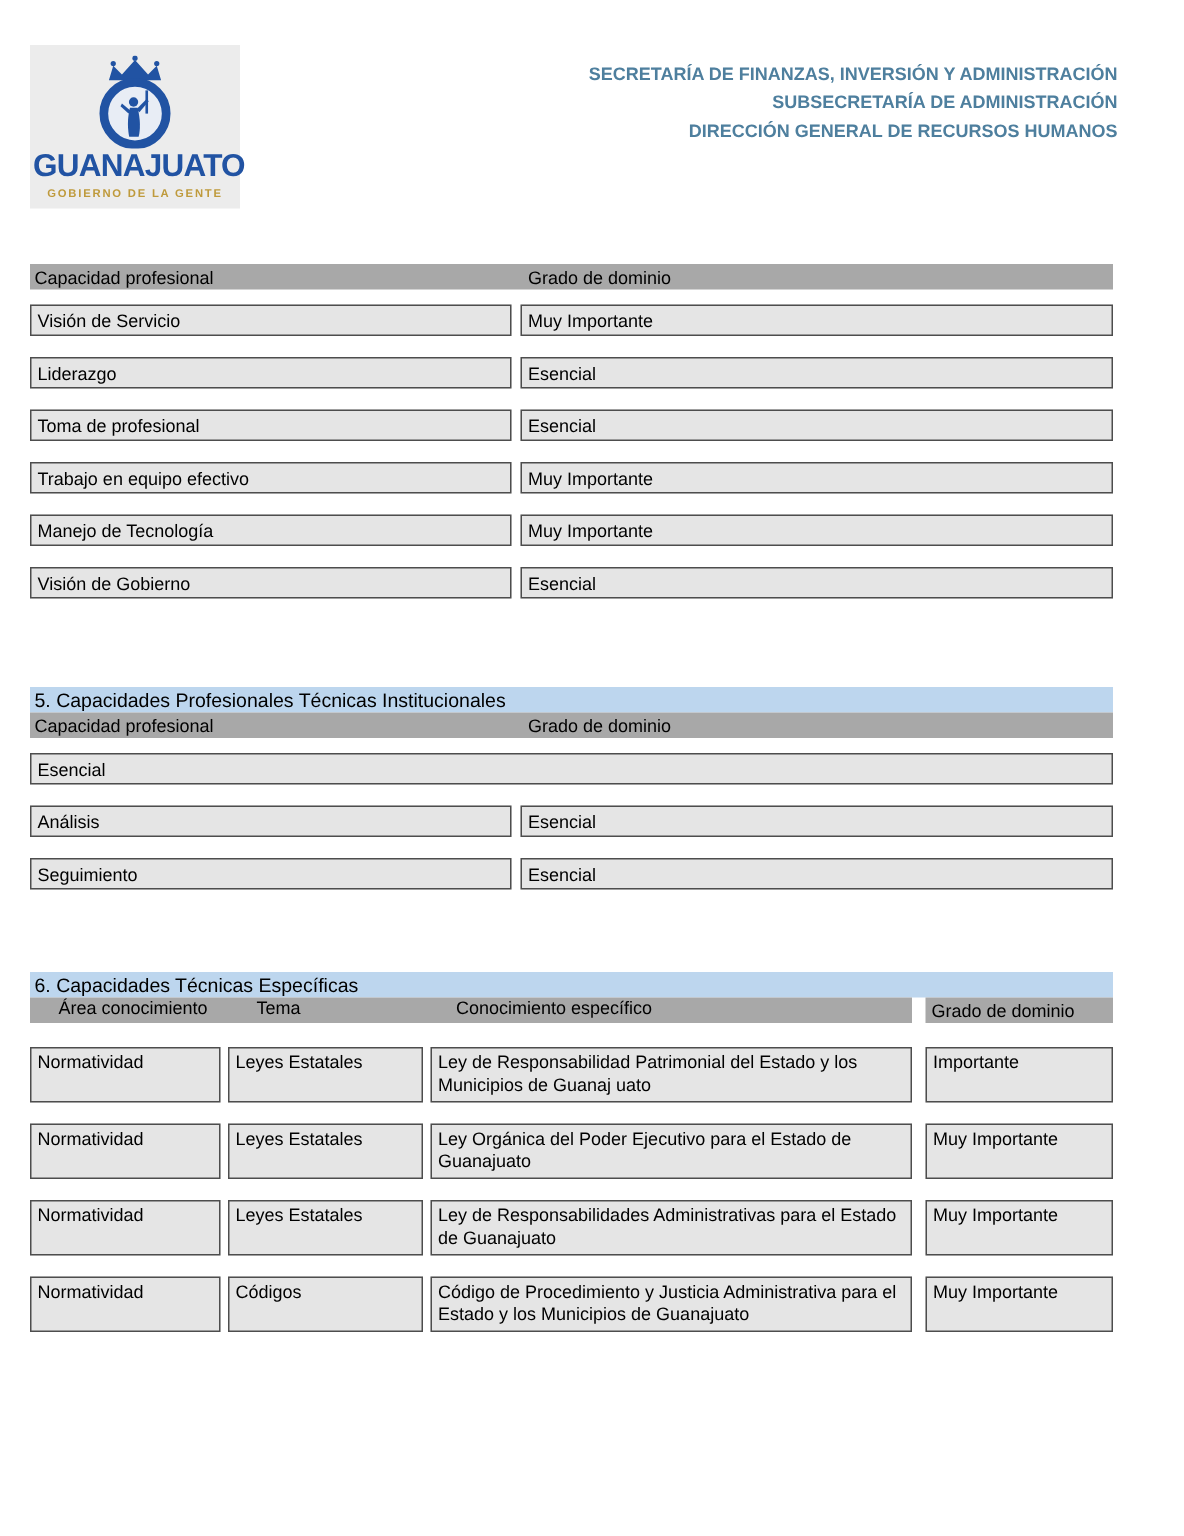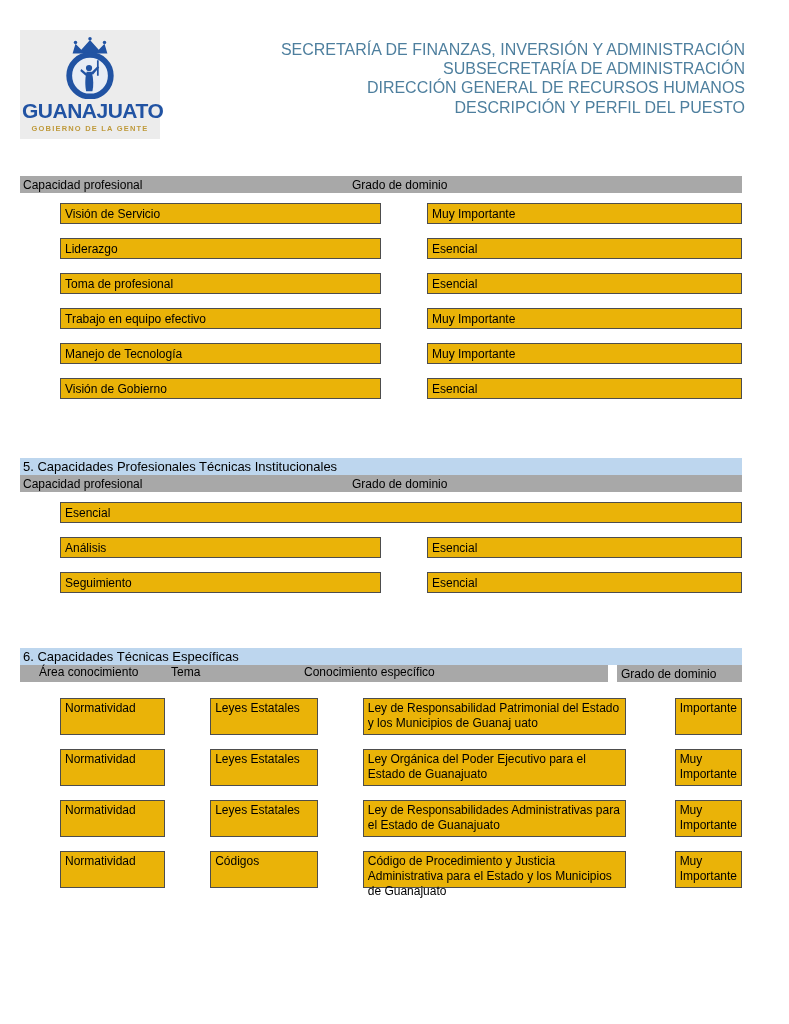--- a/index.html
+++ b/index.html
@@ -18,21 +18,21 @@
   .logo-block{position:absolute;left:20px;top:30px;width:140px;background:#ececec;
     text-align:center;padding:7px 2px 5px 2px;}
   .logo-emblem{display:block;margin:0 auto;}
   .logo-name{font-weight:bold;font-size:21px;letter-spacing:-0.5px;color:var(--logo-blue);
     line-height:24px;white-space:nowrap;}
   .logo-tagline{font-weight:bold;font-size:7.5px;letter-spacing:1.2px;color:var(--logo-gold);
     line-height:11px;white-space:nowrap;}
 
   
   .doc-header{position:absolute;top:40px;right:44px;text-align:right;color:var(--header-text);
-    font-weight:normal;font-size:16px;line-height:19.2px;}
+    font-weight:bold;font-size:12px;line-height:19.2px;}
 
   
   .tbl{position:absolute;left:20px;width:722px;}
   .tbl-1{top:176px;}
   .tbl-5{top:458px;}
   .tbl-6{top:648px;}
 
   .section-bar{background:var(--section-bar);height:17px;display:flex;align-items:center;
     font-size:13px;padding:0 3px;}
 
@@ -41,21 +41,21 @@
   .head2 .h1{width:329px;}
   .head2 .h2{flex:1;}
 
   .rows{display:flex;flex-direction:column;gap:14px;margin-top:10px;}
   .rows-6{gap:14px;margin-top:16px;}
 
   .row2{display:flex;gap:6px;}
   .row2 .c1{width:321px;}
   .row2 .c2{flex:1;}
 
-  .box{background:#eab308;border:1.5px solid var(--box-border);font-size:12px;padding:0 4px;margin-left:40px;}
+  .box{background:#e5e5e5;border:1.5px solid var(--box-border);font-size:12px;padding:0 4px;}
   .single{height:21px;display:flex;align-items:center;}
   .multi{height:37px;padding-top:2px;line-height:15px;}
 
   
   .head6{display:flex;height:17px;font-size:12px;}
   .head6 .seg1{width:588px;background:var(--column-bar);display:flex;align-items:flex-start;
     padding-left:19px;margin-right:9px;}
   .head6 .seg1 .a1{width:132px;}
   .head6 .seg1 .a2{width:133px;}
   .head6 .seg1 .a3{flex:1;}
@@ -90,21 +90,20 @@
       <path d="M27 38 L21 33 L20 35 L25.5 40 Z" fill="var(--logo-blue)"></path>
     </svg>
     <div class="logo-name">GUANAJUATO</div>
     <div class="logo-tagline">GOBIERNO DE LA GENTE</div>
   </div>
 
   <div class="doc-header">
       <div class="hline">SECRETARÍA DE FINANZAS, INVERSIÓN Y ADMINISTRACIÓN</div>
       <div class="hline">SUBSECRETARÍA DE ADMINISTRACIÓN</div>
       <div class="hline">DIRECCIÓN GENERAL DE RECURSOS HUMANOS</div>
-      <div class="hline">DESCRIPCIÓN Y PERFIL DEL PUESTO</div>
     </div>
 
   <div class="tbl tbl-1">
     <div class="head2">
       <span class="h1">Capacidad profesional</span>
       <span class="h2">Grado de dominio</span>
     </div>
     <div class="rows">
         <div class="row2">
           <div class="box single c1">Visión de Servicio</div>

